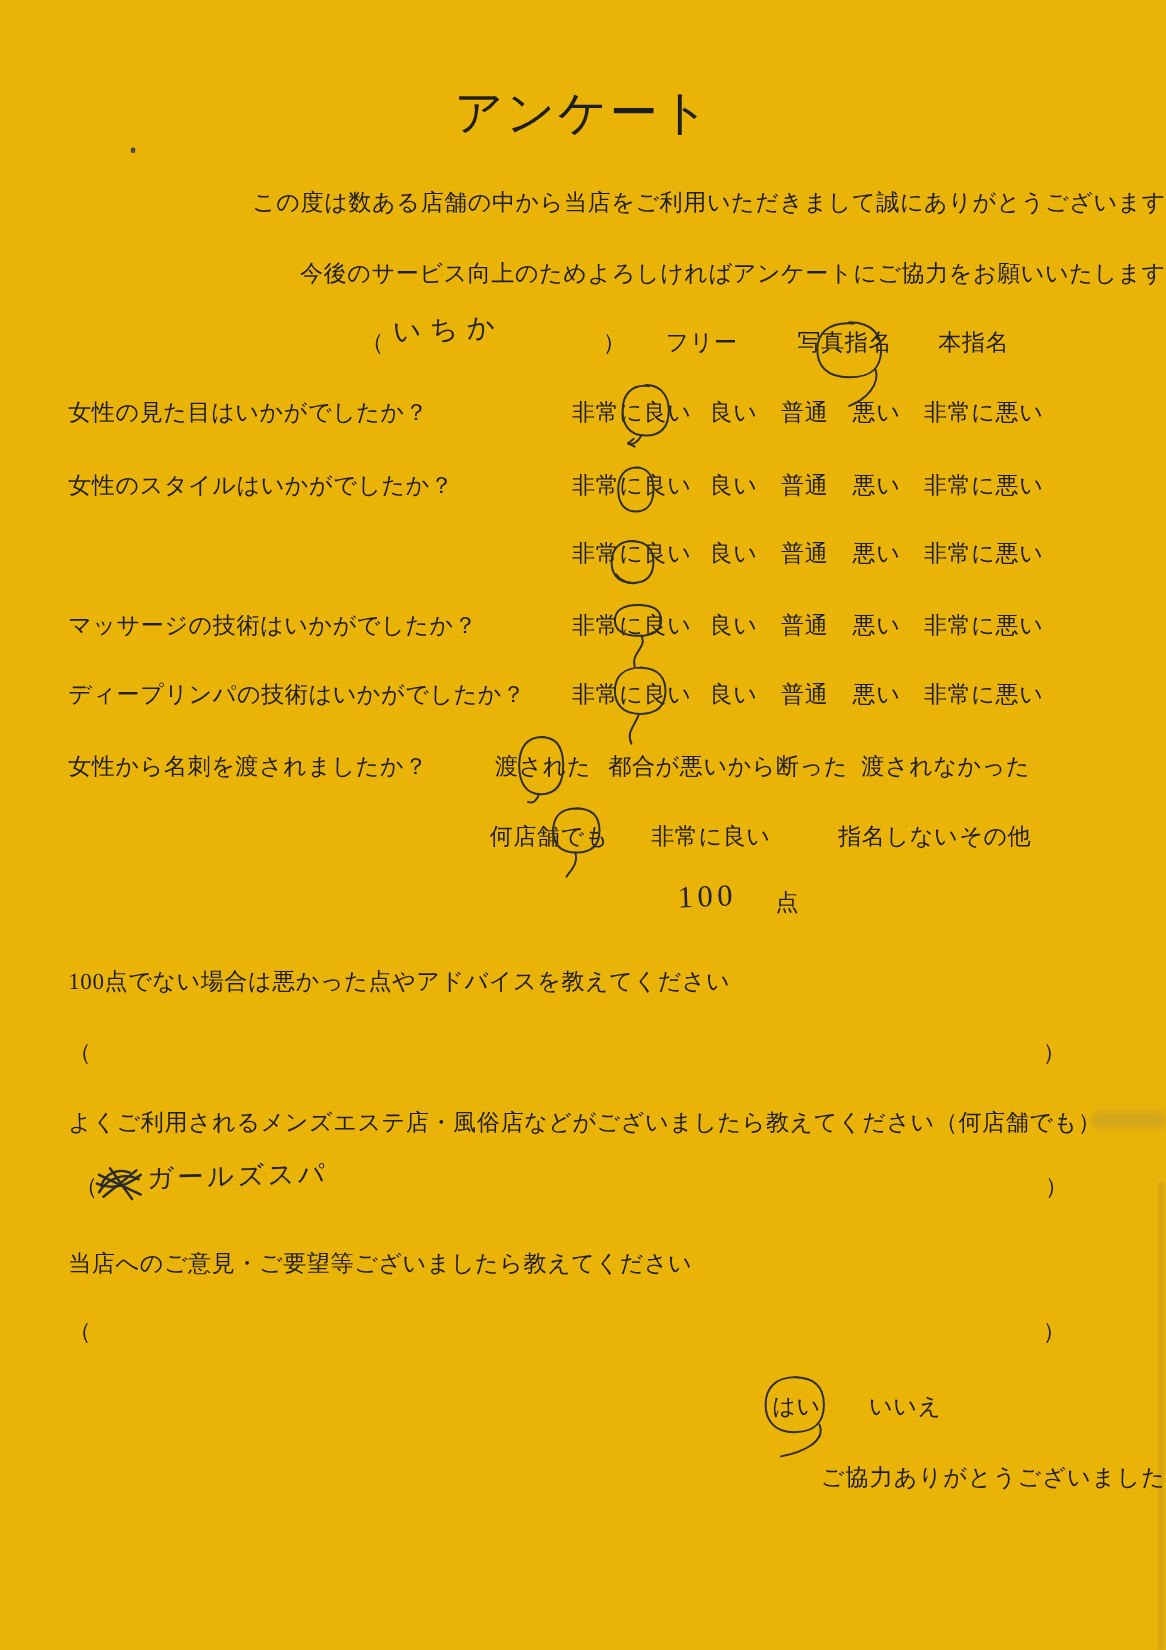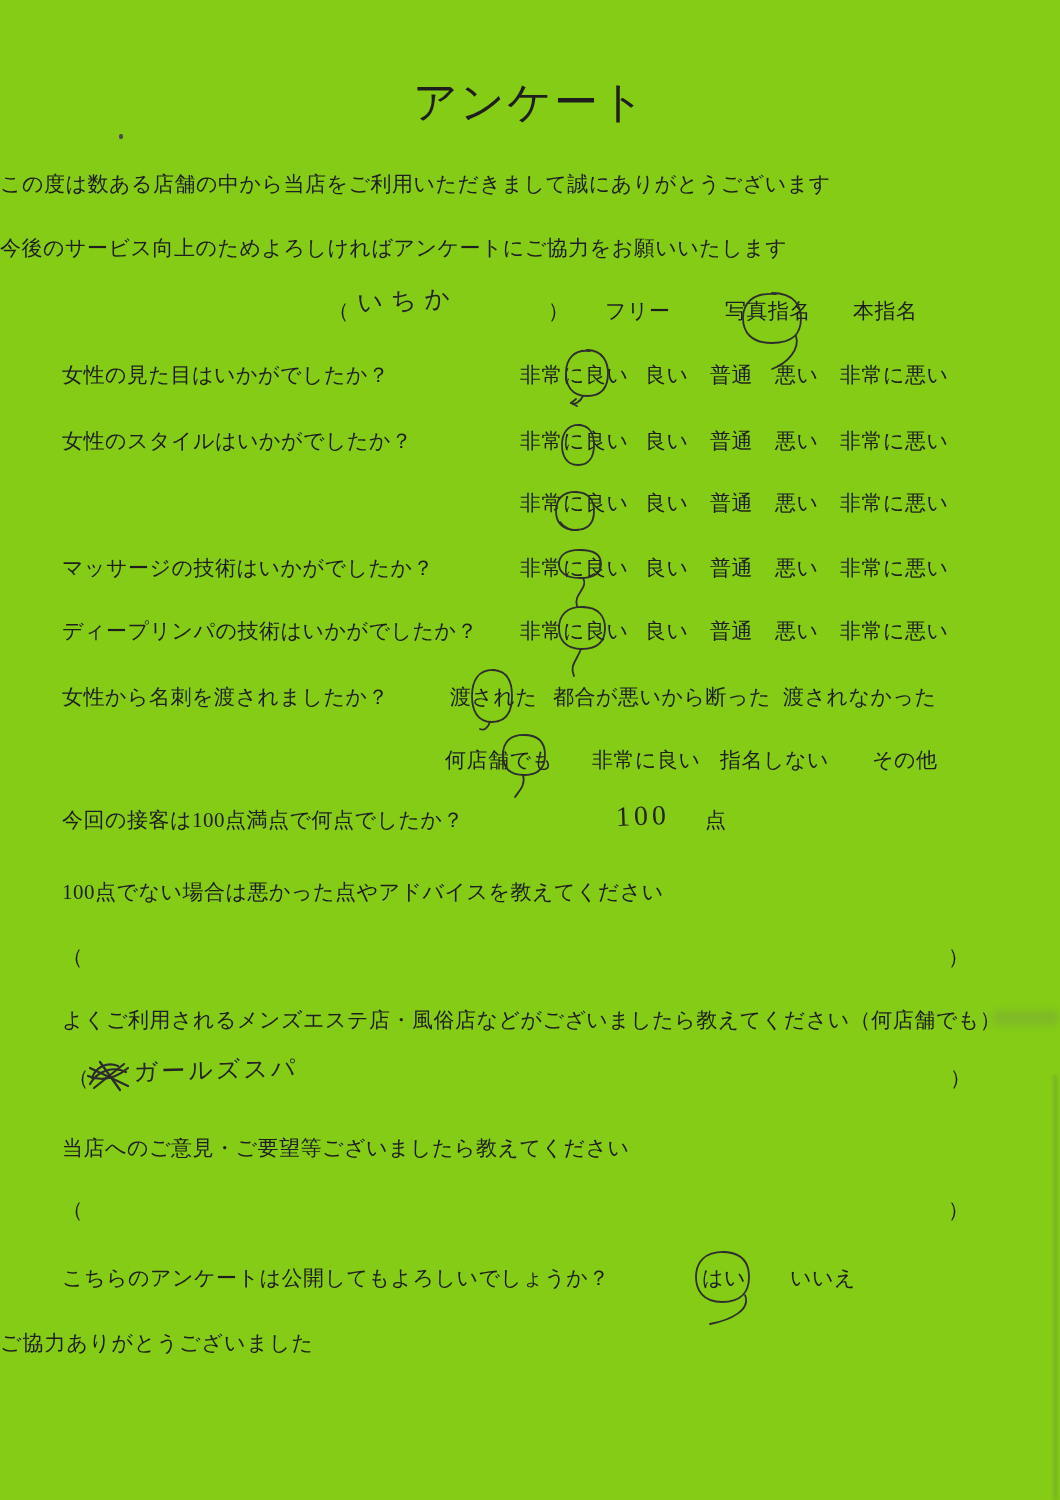--- a/index.html
+++ b/index.html
@@ -1,23 +1,23 @@
 <!DOCTYPE html>
 <html lang="ja"><head>
 <meta charset="utf-8">
 <style>
   html,body{margin:0;padding:0;background:#e8e8e8;}
   .page{
-    position:relative;width:1060px;height:1500px;background:#84cc16;
+    position:relative;width:1060px;height:1500px;background:#eab308;
     font-family:"Liberation Serif","DejaVu Serif",serif;color:#1e1e1e;
     overflow:hidden;margin:0 auto;
   }
   .t-row{position:absolute;left:0;top:0;width:1060px;height:30px;}
   .t{position:absolute;top:0;font-size:21px;line-height:28px;white-space:nowrap;letter-spacing:.5px;}
-  .center{left:0;width:1060px;text-align:left;}
+  .center{left:0;width:1060px;text-align:right;}
   .title-row{position:absolute;left:0;width:1060px;text-align:center;}
   .title{font-size:44px;line-height:54px;letter-spacing:2px;font-weight:400;}
   .hand{font-family:"Liberation Serif","DejaVu Serif",serif;color:#242424;}
   .hand-name{font-size:25px;letter-spacing:8px;transform:rotate(-3deg);transform-origin:left bottom;}
   .hand-score{font-size:28px;letter-spacing:4px;transform:rotate(-2deg);}
   .hand-shop{font-size:24px;letter-spacing:3px;transform:rotate(-1.5deg);transform-origin:left bottom;}
   svg.mark{position:absolute;overflow:visible;pointer-events:none;}
   svg.mark path{fill:none;stroke:#2e2e2e;stroke-width:1.8;stroke-linecap:round;stroke-linejoin:round;}
   svg.mark.hand-stroke path{stroke-width:2.2;stroke:#2b2b2b;}
   .speck{position:absolute;left:119px;top:134px;width:4px;height:5px;background:#4a4a4a;border-radius:40%;}
@@ -100,26 +100,25 @@
   <div class="t-row" style="top:683px">
     <span class="t" style="left:62px">女性から名刺を渡されましたか？</span>
     <span class="t" style="left:450px">渡された</span>
     <span class="t" style="left:553px">都合が悪いから断った</span>
     <span class="t" style="left:783px">渡されなかった</span>
   </div>
 
   <div class="t-row" style="top:746px">
     <span class="t" style="left:445px">何店舗でも</span>
     <span class="t" style="left:592px">非常に良い</span>
-    <span class="t" style="left:720px">指名しない</span>
+    <span class="t" style="left:762px">指名しない</span>
     <span class="t" style="left:872px">その他</span>
   </div>
 
   <div class="t-row" style="top:806px">
-    <span class="t" style="left:62px">今回の接客は100点満点で何点でしたか？</span>
     <span class="t hand hand-score" style="left:616px;top:-4px">100</span>
     <span class="t" style="left:705px">点</span>
   </div>
 
   <div class="t-row" style="top:878px">
     <span class="t" style="left:62px">100点でない場合は悪かった点やアドバイスを教えてください</span>
   </div>
   <div class="t-row" style="top:943px">
     <span class="t" style="left:62px">（</span>
     <span class="t hand" style="left:110px"></span>
@@ -147,21 +146,20 @@
   <div class="t-row" style="top:1134px">
     <span class="t" style="left:62px">当店へのご意見・ご要望等ございましたら教えてください</span>
   </div>
   <div class="t-row" style="top:1196px">
     <span class="t" style="left:62px">（</span>
     <span class="t hand" style="left:110px"></span>
     <span class="t" style="left:948px">）</span>
   </div>
 
   <div class="t-row" style="top:1264px">
-    <span class="t" style="left:62px">こちらのアンケートは公開してもよろしいでしょうか？</span>
     <span class="t" style="left:702px">はい</span>
     <span class="t" style="left:790px">いいえ</span>
   </div>
 
   <div class="t-row" style="top:1329px">
     <span class="t center" style="letter-spacing:1px">ご協力ありがとうございました</span>
   </div>
 
   <svg class="mark" style="left:736px;top:291px" width="72" height="84" viewBox="0 0 72 84">
     <path d="M36 2C59 2 65 16 65 27C65 43 57 52 36 52C15 52 7 41 7 27C7 13 16 1 40 3"></path>

